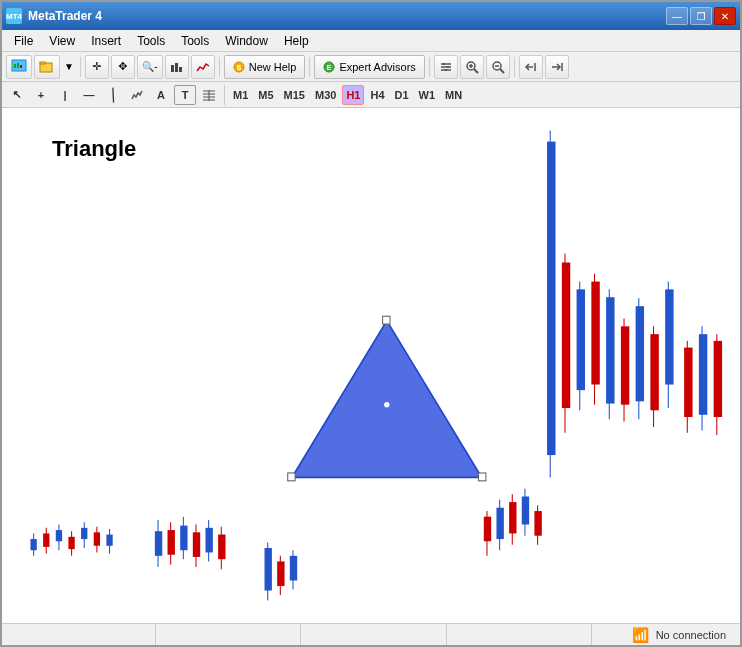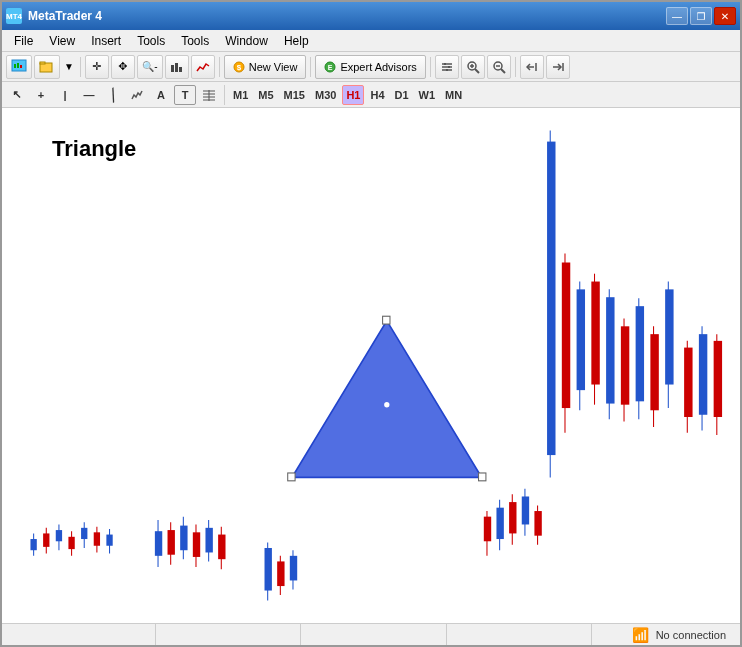--- a/index.html
+++ b/index.html
@@ -306,21 +306,21 @@
       <svg width="14" height="12" viewBox="0 0 14 12">
         <path d="M1,10 L4,6 L7,8 L10,3 L13,5" stroke="#cc0000" stroke-width="1.5" fill="none"></path>
       </svg>
     </button>
     <div class="tb-separator"></div>
     <button class="new-order-btn">
       <svg width="12" height="12" viewBox="0 0 12 12">
         <circle cx="6" cy="6" r="5" fill="#ffaa00" stroke="#cc8800" stroke-width="1"></circle>
         <text x="6" y="9" text-anchor="middle" font-size="8" fill="white" font-weight="bold">$</text>
       </svg>
-      <span>New View</span>
+      <span>New Help</span>
     </button>
     <div class="tb-separator"></div>
     <button class="expert-btn">
       <svg width="12" height="12" viewBox="0 0 12 12">
         <circle cx="6" cy="6" r="5" fill="#44aa44" stroke="#228822" stroke-width="1"></circle>
         <text x="6" y="9" text-anchor="middle" font-size="7" fill="white" font-weight="bold">E</text>
       </svg>
       <span>Expert Advisors</span>
     </button>
     <div class="tb-separator"></div>

